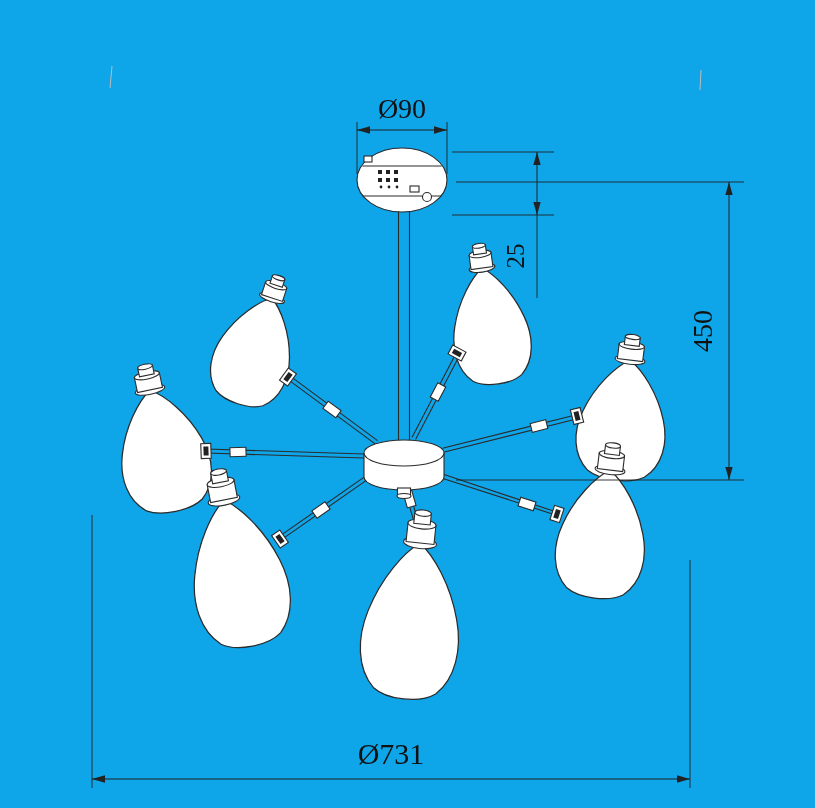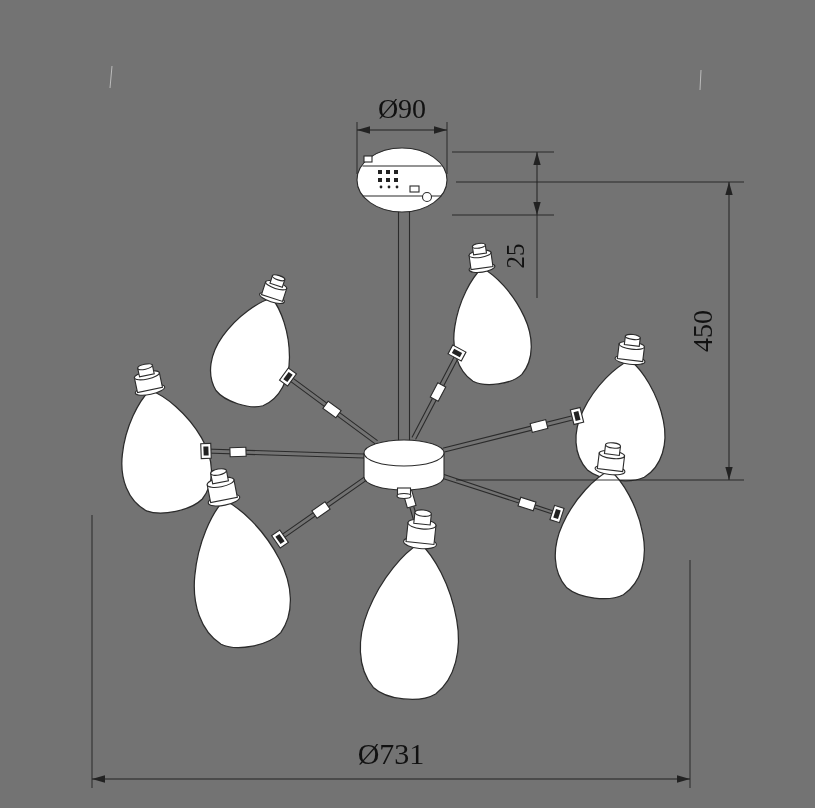--- a/index.html
+++ b/index.html
@@ -1,16 +1,16 @@
 <!DOCTYPE html>
 <html><head>
 <meta charset="utf-8">
 <style>
   html,body{margin:0;padding:0;background:#ffffff;}
-  .stage{width:815px;height:808px;position:relative;background:#737373;overflow:hidden;}
+  .stage{width:815px;height:808px;position:relative;background:#0ea5e9;overflow:hidden;}
   svg{display:block;}
   .ln{stroke:#2b2b2b;stroke-width:1.1;fill:none;stroke-linecap:round;}
   .dim{stroke:#222222;stroke-width:1;fill:none;}
   .ext{stroke:#222222;stroke-width:0.9;fill:none;}
   .white{fill:#ffffff;stroke:#2b2b2b;stroke-width:1.1;}
   .glass{fill:#ffffff;stroke:#2b2b2b;stroke-width:1.25;}
   .dark{fill:#222222;stroke:none;}
   .faint{stroke:#bbbbbb;stroke-width:1;fill:none;}
   .dimtxt{font-family:"Liberation Serif",serif;fill:#111111;}
 </style>

